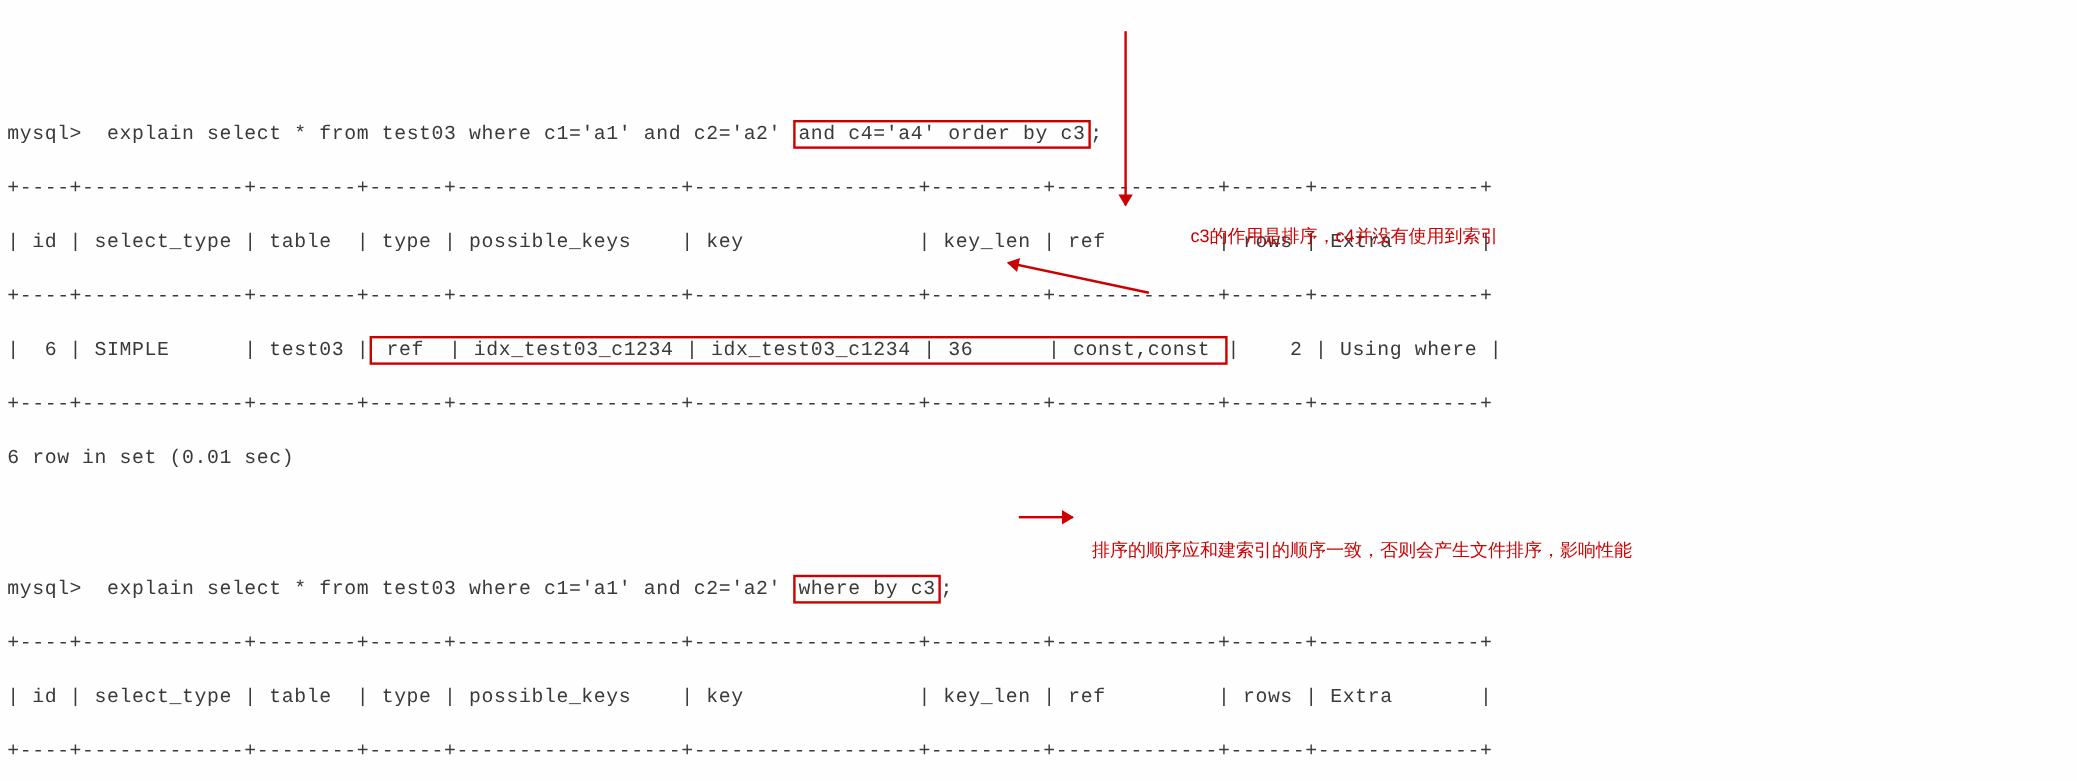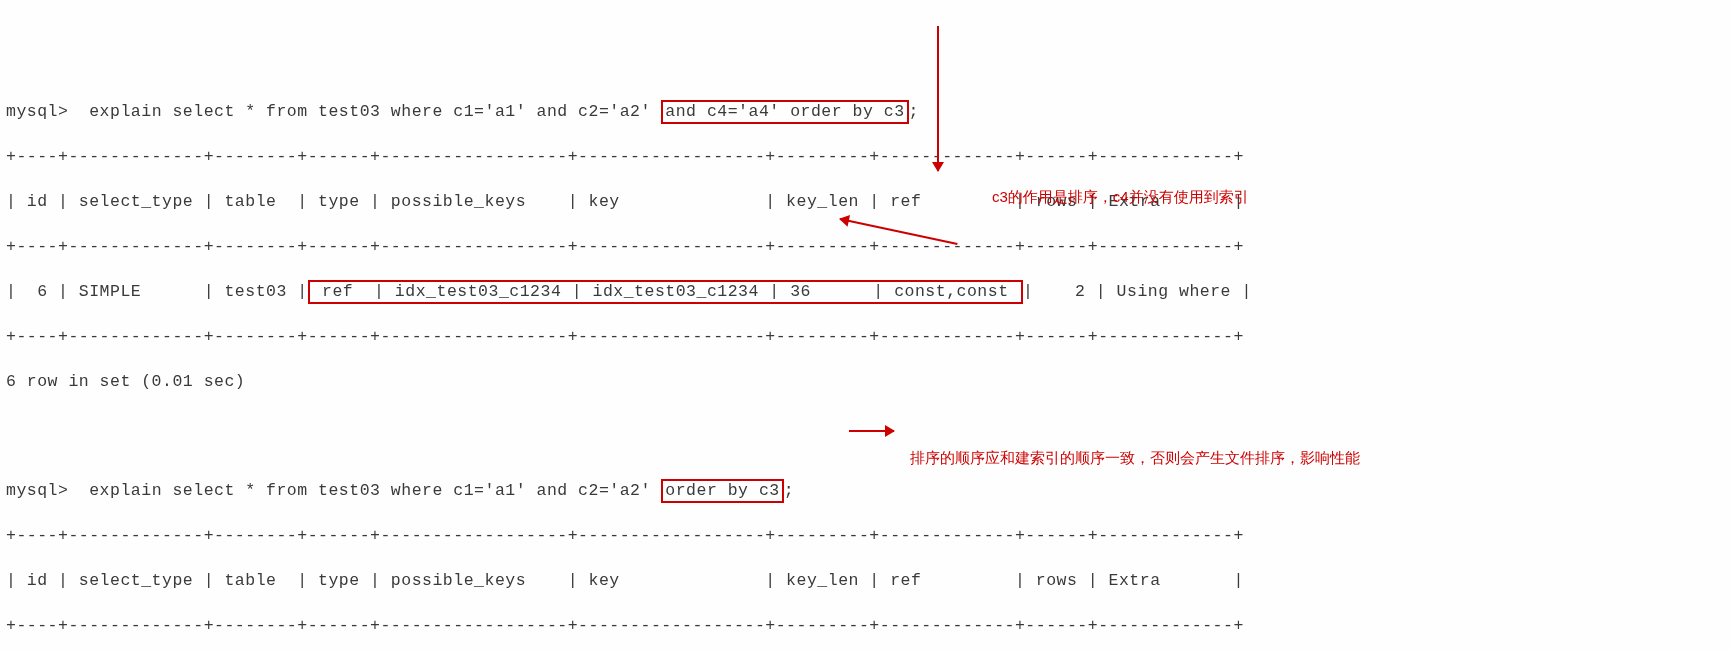--- a/index.html
+++ b/index.html
@@ -77,21 +77,21 @@
 
 <span class="line"><span>mysql&gt; </span> <span>explain select * from test03 where c1='a1' and c2='a2' </span><span class="redbox">and c4='a4' order by c3</span><span>;</span></span>
 <span class="line">+----+-------------+--------+------+------------------+------------------+---------+-------------+------+-------------+</span>
 <span class="line">| id | select_type | table  | type | possible_keys    | key              | key_len | ref         | rows | Extra       |</span>
 <span class="line">+----+-------------+--------+------+------------------+------------------+---------+-------------+------+-------------+</span>
 <span class="line"><span>|  6 | SIMPLE      | test03 |</span><span class="redbox"> ref  | idx_test03_c1234 | idx_test03_c1234 | 36      | const,const </span><span>|    2 | Using where |</span></span>
 <span class="line">+----+-------------+--------+------+------------------+------------------+---------+-------------+------+-------------+</span>
 <span class="line">6 row in set (0.01 sec)</span>
 <span class="line"> </span>
 
-<span class="line"><span>mysql&gt; </span> <span>explain select * from test03 where c1='a1' and c2='a2' </span><span class="redbox">order by c3</span><span>;</span></span>
+<span class="line"><span>mysql&gt; </span> <span>explain select * from test03 where c1='a1' and c2='a2' </span><span class="redbox">where by c3</span><span>;</span></span>
 <span class="line">+----+-------------+--------+------+------------------+------------------+---------+-------------+------+-------------+</span>
 <span class="line">| id | select_type | table  | type | possible_keys    | key              | key_len | ref         | rows | Extra       |</span>
 <span class="line">+----+-------------+--------+------+------------------+------------------+---------+-------------+------+-------------+</span>
 
 
 
 
 
 
 

